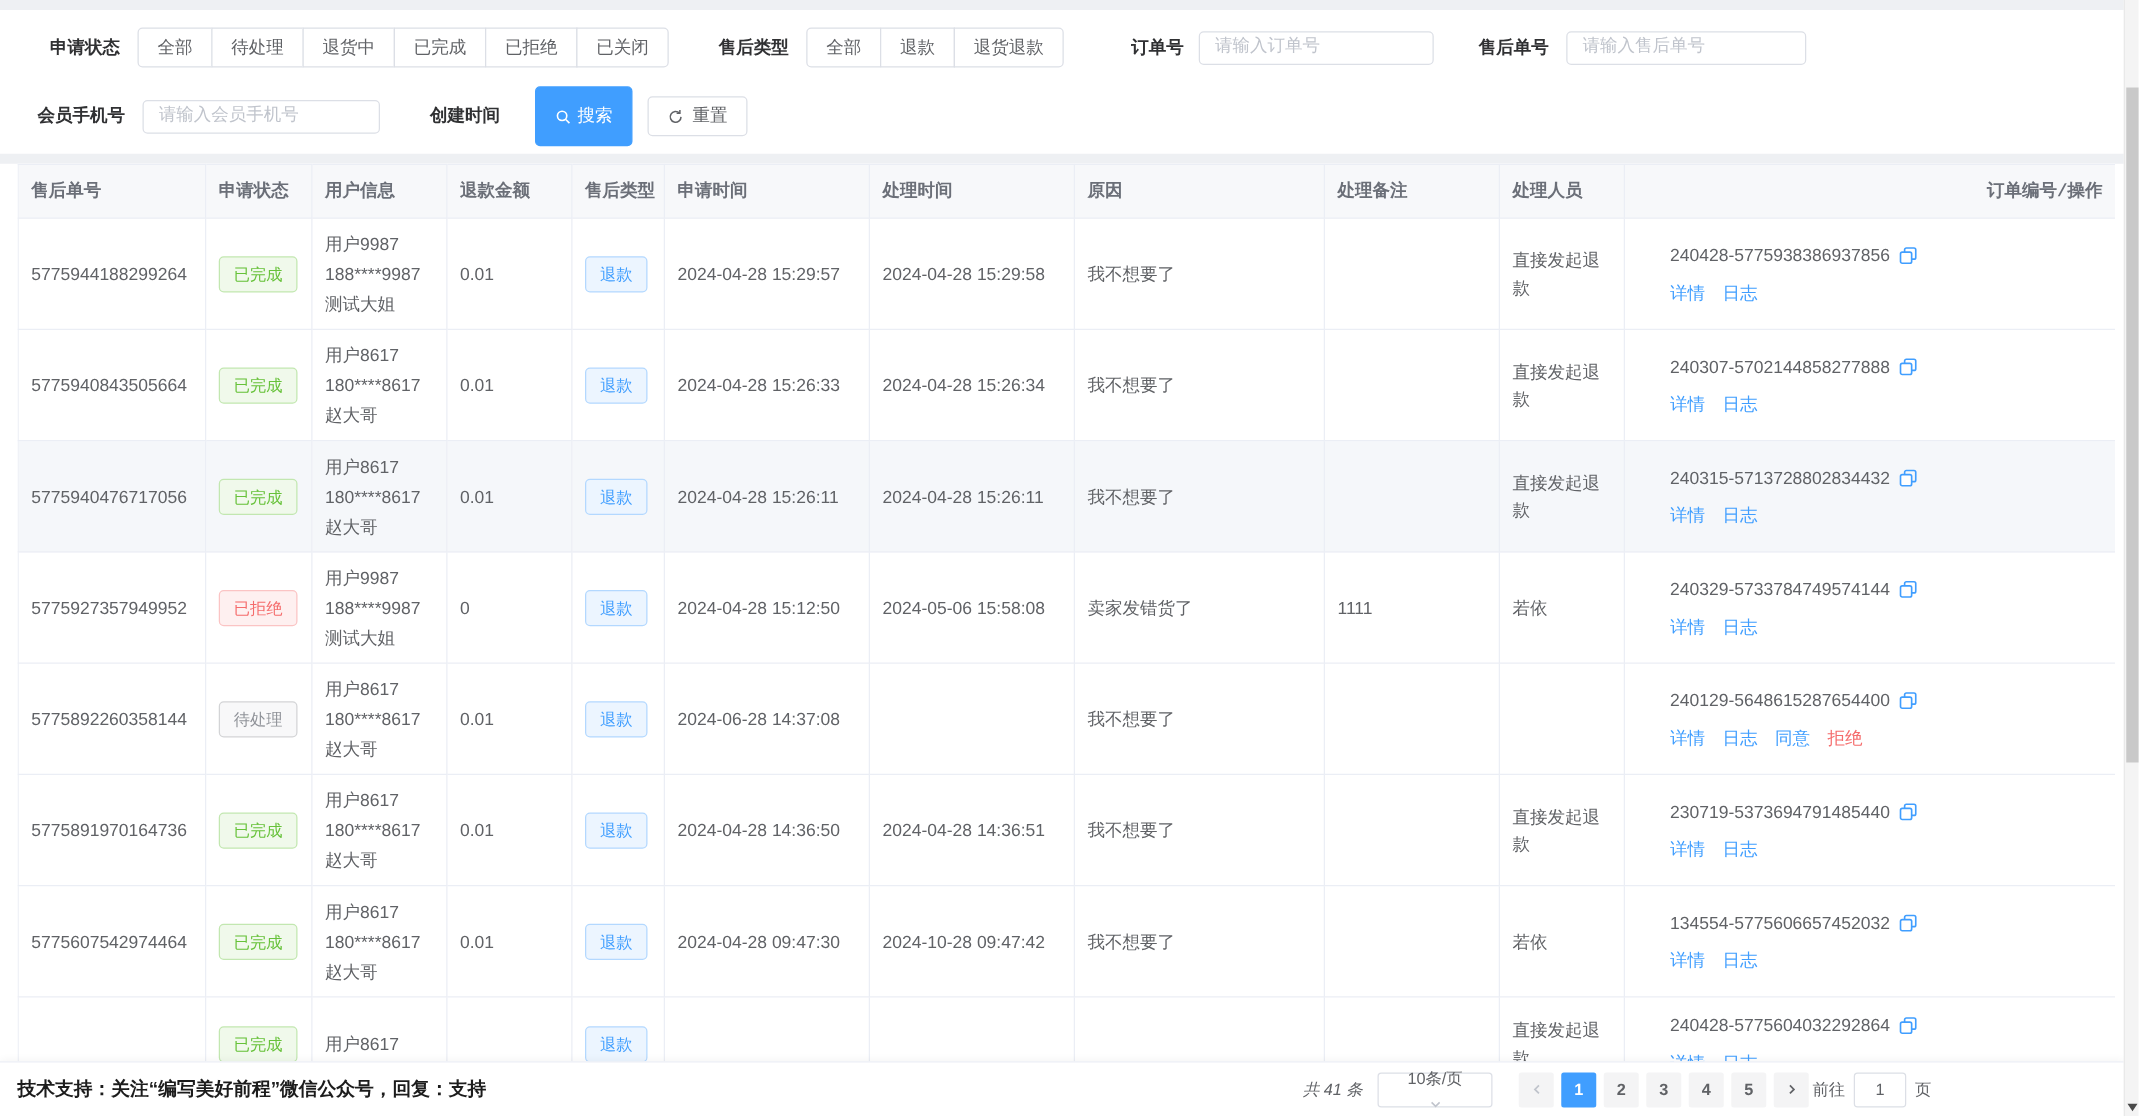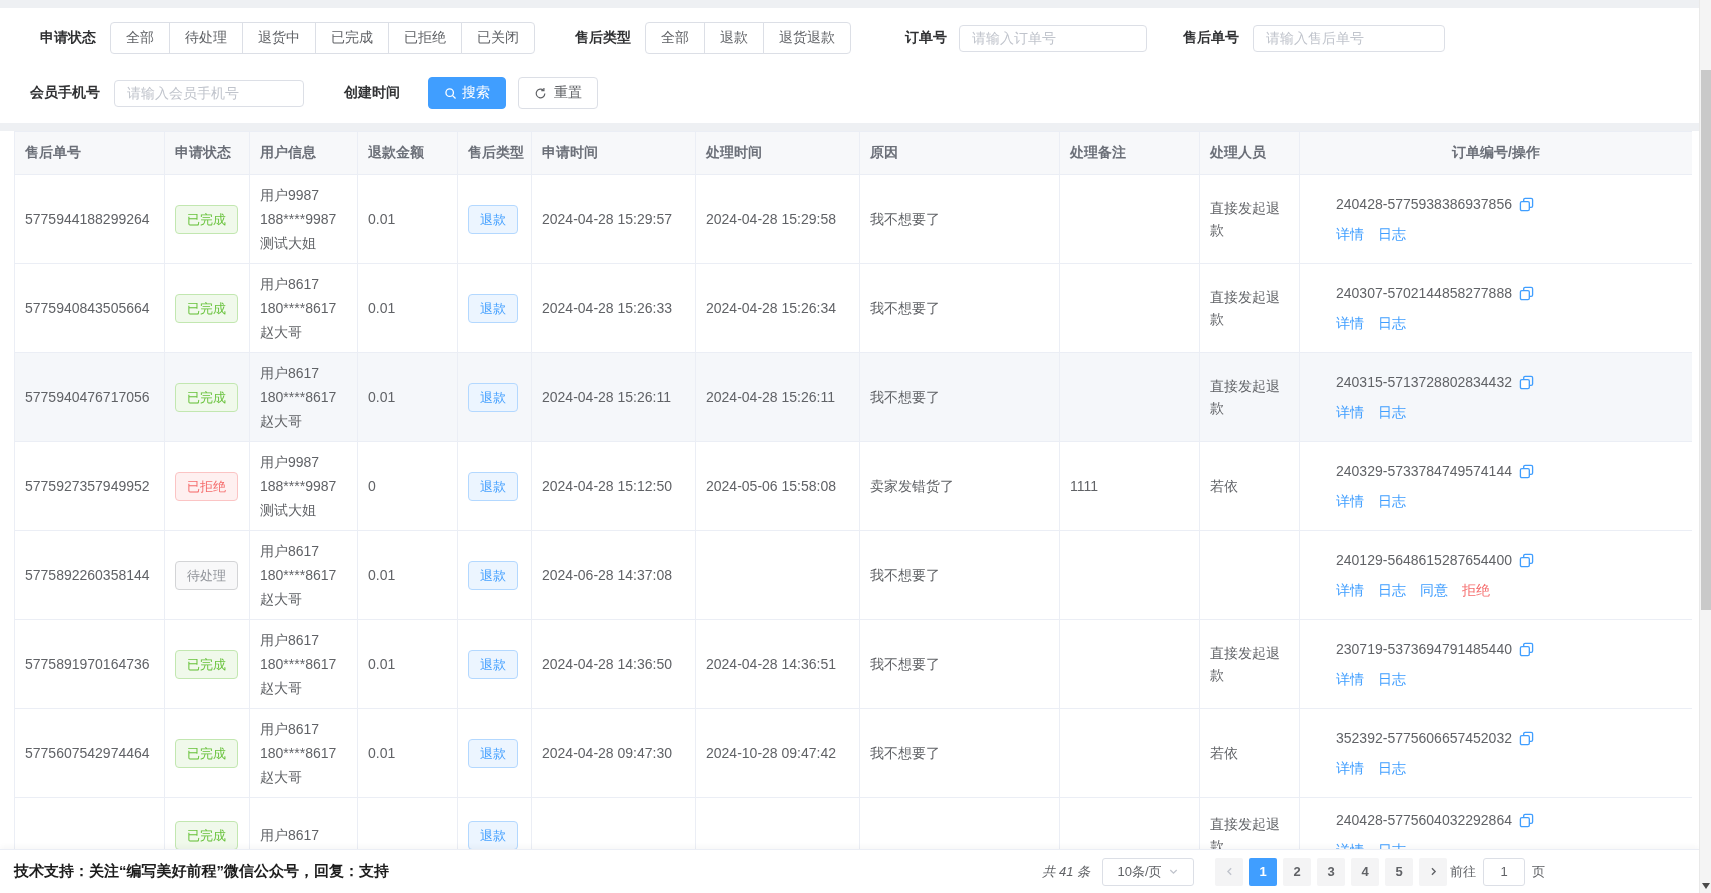--- a/index.html
+++ b/index.html
@@ -20,51 +20,51 @@
   .btn-group { display:flex; margin-left:14px; }
   .gbtn {
     height:32px; padding:0 15px; background:#fff; border:1px solid #dcdfe6;
     color:#606266; font-size:14px; margin-left:-1px; cursor:pointer; white-space:nowrap;
     font-family:Liberation Sans, sans-serif;
   }
   .gbtn:first-child { border-radius:4px 0 0 4px; margin-left:0; }
   .gbtn:last-child { border-radius:0 4px 4px 0; }
   .txt-input {
     height:27px; border:1px solid #dcdfe6; border-radius:4px; padding:0 12px;
-    font-size:14px; color:#606266; outline:none; font-family:Liberation Sans, sans-serif;
+    font-size:14px; color:#606266; outline:none; font-family:Liberation Mono, monospace;
   }
   .txt-input::placeholder { color:#c0c4cc; }
   .ml40 { margin-left:40px; } .ml54 { margin-left:54px; } .ml36 { margin-left:36px; }
   .mr14 { margin-right:14px; } .mr12 { margin-right:12px; }
   .w188 { width:188px; } .w192 { width:192px; } .w190 { width:190px; }
   .date-range {
     display:flex; align-items:center; width:356px; height:32px;
     border:1px solid #dcdfe6; border-radius:4px; padding:0 10px; cursor:pointer; background:#fff;
   }
   .date-range .ph { flex:1; text-align:center; font-size:14px; color:#c0c4cc; }
   .date-range .sep { font-size:14px; color:#606266; padding:0 4px; }
   .btn-search {
-    margin-left:16px; height:32px; padding:0 15px; background:#409EFF; border:1px solid #409EFF;
+    margin-left:16px; height:48px; padding:0 15px; background:#409EFF; border:1px solid #409EFF;
     color:#fff; font-size:14px; border-radius:4px; display:flex; align-items:center; gap:5px;
     cursor:pointer; font-family:inherit;
   }
   .btn-reset {
     margin-left:12px; height:32px; padding:0 15px; background:#fff; border:1px solid #dcdfe6;
     color:#606266; font-size:14px; border-radius:4px; display:flex; align-items:center; gap:7px;
     cursor:pointer; font-family:inherit;
   }
 
   
   .table-card { position:absolute; top:131px; left:14px; width:1678px; bottom:0; background:#fff; overflow:hidden; }
   table { border-collapse:collapse; table-layout:fixed; width:1678px; font-size:14px; color:#606266; }
   th {
     background:#f7f8fa; color:#6b6f78; font-weight:700; text-align:left;
     padding:12px 10px; border:1px solid #ebeef5; font-size:14px; white-space:nowrap;
   }
-  th.center { text-align:center; }
+  th.center { text-align:right;font-family:Liberation Mono, monospace; }
   td { border:1px solid #ebeef5; padding:8px 10px; height:75px; vertical-align:middle; line-height:22px; }
   tr.hl td { background:#f5f7fa; }
   .nowrap { white-space:nowrap; }
   .badge {
     display:inline-block; padding:7px 11px; border-radius:4px; font-size:13px; line-height:1; white-space:nowrap;
   }
   .badge.success { color:#67C23A; background:#f0f9eb; border:1px solid #c2e7b0; }
   .badge.danger  { color:#F56C6C; background:#fef0f0; border:1px solid #fbc4c4; }
   .badge.info    { color:#909399; background:#f8f8f9; border:1px solid #d3d4d6; }
   .badge.primary { color:#409EFF; background:#ecf5ff; border:1px solid #b3d8ff; }
@@ -81,21 +81,21 @@
     position:absolute; left:0; right:12px; bottom:0; height:44px; background:#fff;
     border-top:1px solid #ebeef5; box-shadow:0 -2px 6px rgba(0,0,0,.04);
     display:flex; align-items:center; justify-content:space-between; padding:0 14px; z-index:5;
   }
   .support-text { font-size:15px; font-weight:700; color:#1c1c1c; }
   .pagination { display:flex; align-items:center; margin-right:140px; }
   .pg-total { font-size:13px; color:#606266; margin-right:12px;font-style:italic; }
   .size-select {
     width:92px; height:28px; border:1px solid #dcdfe6; border-radius:3px; background:#fff;
     display:flex; align-items:center; justify-content:center; gap:6px; font-size:13px; color:#606266;
-    cursor:pointer; margin-right:18px;
+    cursor:pointer; margin-right:18px;flex-direction:column;
   }
   .pg-btn {
     min-width:28px; height:28px; padding:0 4px; margin:0 3px; border:none; border-radius:2px;
     background:#f4f4f5; color:#606266; font-size:13px; font-weight:600;
     display:inline-flex; align-items:center; justify-content:center; cursor:pointer; font-family:inherit;
   }
   .pg-btn.active { background:#409EFF; color:#fff; }
   .pg-btn.disabled { cursor:default; }
   .jump { display:flex; align-items:center; font-size:13px; color:#606266; gap:7px; }
   .jump input {
@@ -377,21 +377,21 @@
           </td>
           <td class="nowrap">0.01</td>
           <td><span class="badge primary">退款</span></td>
           <td class="nowrap">2024-04-28 09:47:30</td>
           <td class="nowrap">2024-10-28 09:47:42</td>
           <td>我不想要了</td>
           <td></td>
           <td>若依</td>
           <td class="order-cell">
             <div class="order-line">
-              <span>352392-5775606657452032</span>
+              <span>134554-5775606657452032</span>
               <span class="copy-btn">
                 <svg width="15" height="15" viewBox="0 0 16 16">
                   <rect x="5" y="1.5" width="9.5" height="9.5" rx="1.5" fill="none" stroke="#409EFF" stroke-width="1.4"></rect>
                   <rect x="1.5" y="5" width="9.5" height="9.5" rx="1.5" fill="#fff" stroke="#409EFF" stroke-width="1.4"></rect>
                 </svg>
               </span>
             </div>
             <div class="actions"><span class="action-link">详情</span><span class="action-link">日志</span></div>
           </td>
         </tr>

